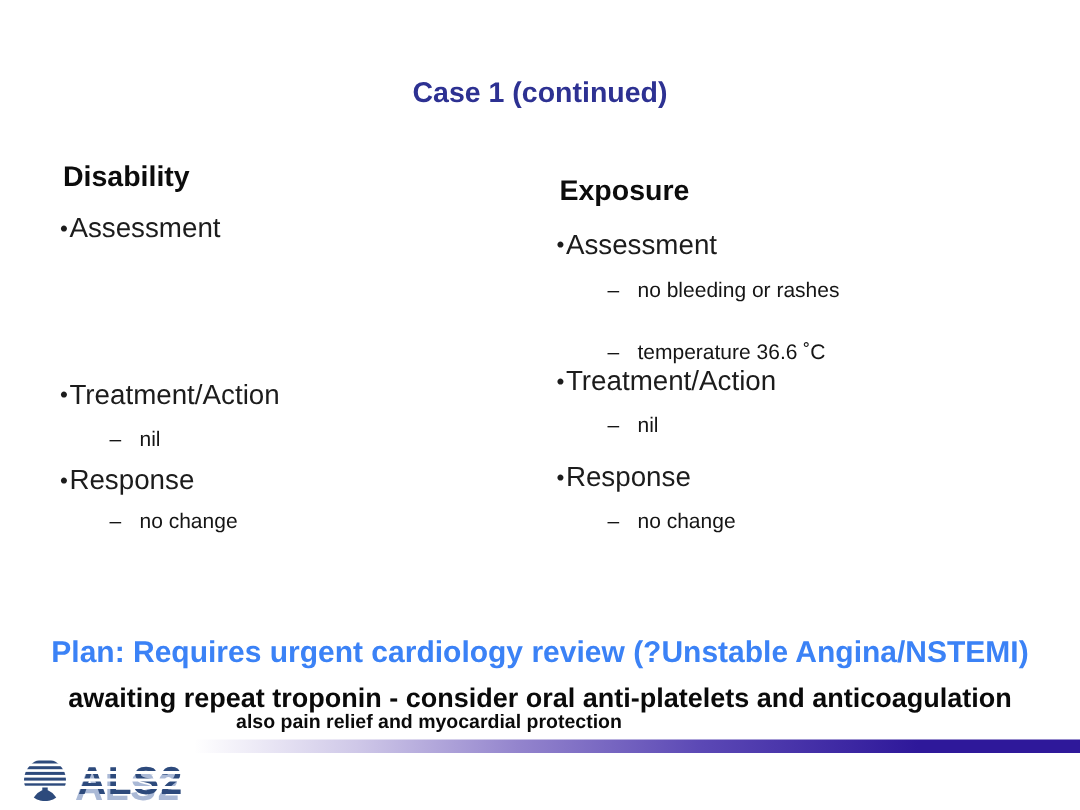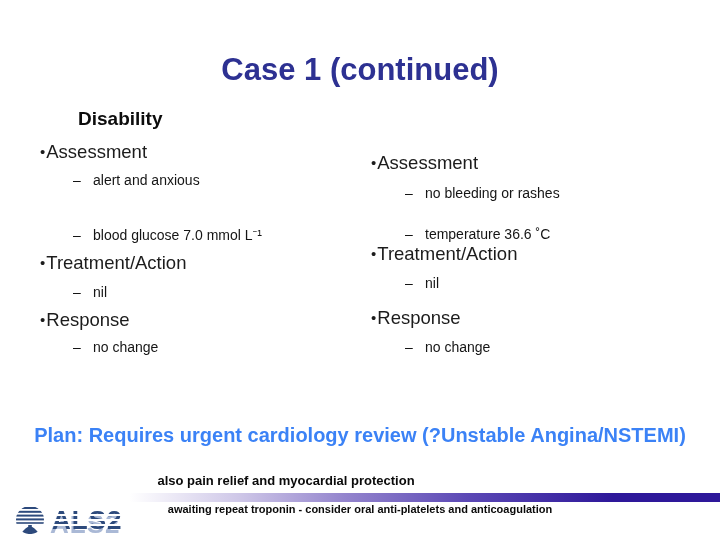--- a/index.html
+++ b/index.html
@@ -2,34 +2,34 @@
 <html><head>
 <meta charset="utf-8">
 <style>
   html,body{margin:0;padding:0;background:#fff;}
   .slide{
     position:relative;width:720px;height:540px;background:#ffffff;overflow:hidden;
     font-family:"Liberation Sans", sans-serif;color:#111;
   }
   .title{
     position:absolute;top:52px;left:0;width:720px;text-align:center;
-    font-size:31px;font-weight:700;color:#2d3192;letter-spacing:0px;
+    font-size:19px;font-weight:700;color:#2d3192;letter-spacing:0px;
   }
   .line{position:absolute;white-space:nowrap;}
   .heading{font-size:19px;font-weight:700;color:#0c0c0c;}
   .bullet-line{font-size:18.5px;font-weight:400;color:#1c1c1c;}
   .bullet-glyph{font-size:15px;vertical-align:1px;margin-right:1px;}
   .dash-line{font-size:14px;font-weight:400;color:#151515;}
   .dash-glyph{display:inline-block;width:20px;}
   .plan-main{
     position:absolute;top:424px;left:0;width:720px;text-align:center;
     font-size:20px;font-weight:700;color:#3b82f6;
   }
   .plan-sub1{position:absolute;top:455px;left:0;width:720px;text-align:center;
-    font-size:11px;font-weight:700;color:#0a0a0a;margin-top:48px;}
+    font-size:18px;font-weight:700;color:#0a0a0a;}
   .plan-sub2{position:absolute;top:473px;left:0;width:572px;text-align:center;
     font-size:13px;font-weight:700;color:#0a0a0a;}
   .bottom-bar{
     position:absolute;top:493px;left:0;width:720px;height:9px;
     background:linear-gradient(to right,#ffffff 0%,#ffffff 18%,#cfc8e8 33%,#9384cd 48%,#5b48b5 65%,#2e189a 85%,#2e189a 100%);
   }
   .logo{position:absolute;left:14px;top:503px;height:34px;display:flex;align-items:center;}
   .logo-text-wrap{position:relative;margin-left:4px;height:30px;}
   .logo-text{
     position:relative;font-size:26px;font-weight:700;color:#2d4a7c;
@@ -41,33 +41,32 @@
   }
   .logo-stripe{position:absolute;left:0;width:100%;height:1.5px;background:#ffffff;z-index:3;}
 </style>
 </head>
 <body>
 
 <div class="slide">
 
   <div class="title">Case 1 (continued)</div>
 
-  <div class="line heading" style="left:42px;top:108px;margin-left:36px;">Disability</div>
+  <div class="line heading" style="left:42px;top:108px;">Disability</div>
 
   <div class="line bullet-line" style="left:40px;top:141px;"><span class="bullet-glyph">•</span><span>Assessment</span></div>
 
-  <div class="line dash-line" style="left:73px;top:172px;"><span class="dash-glyph">–</span><span>alert and anxious</span></div>
-  <div class="line dash-line" style="left:73px;top:225px;"><span class="dash-glyph">–</span><span>blood glucose 7.0 mmol L⁻¹</span></div>
 
   <div class="line bullet-line" style="left:40px;top:252px;"><span class="bullet-glyph">•</span><span>Treatment/Action</span></div>
   <div class="line dash-line" style="left:73px;top:284px;"><span class="dash-glyph">–</span><span>nil</span></div>
 
   <div class="line bullet-line" style="left:40px;top:309px;"><span class="bullet-glyph">•</span><span>Response</span></div>
   <div class="line dash-line" style="left:73px;top:339px;"><span class="dash-glyph">–</span><span>no change</span></div>
 
+  <div class="line heading" style="left:373px;top:117px;">Exposure</div>
 
   <div class="line bullet-line" style="left:371px;top:152px;"><span class="bullet-glyph">•</span><span>Assessment</span></div>
 
   <div class="line dash-line" style="left:405px;top:185px;"><span class="dash-glyph">–</span><span>no bleeding or rashes</span></div>
   <div class="line dash-line" style="left:405px;top:226px;"><span class="dash-glyph">–</span><span>temperature 36.6 ˚C</span></div>
 
   <div class="line bullet-line" style="left:371px;top:243px;"><span class="bullet-glyph">•</span><span>Treatment/Action</span></div>
   <div class="line dash-line" style="left:405px;top:275px;"><span class="dash-glyph">–</span><span>nil</span></div>
 
   <div class="line bullet-line" style="left:371px;top:307px;"><span class="bullet-glyph">•</span><span>Response</span></div>

